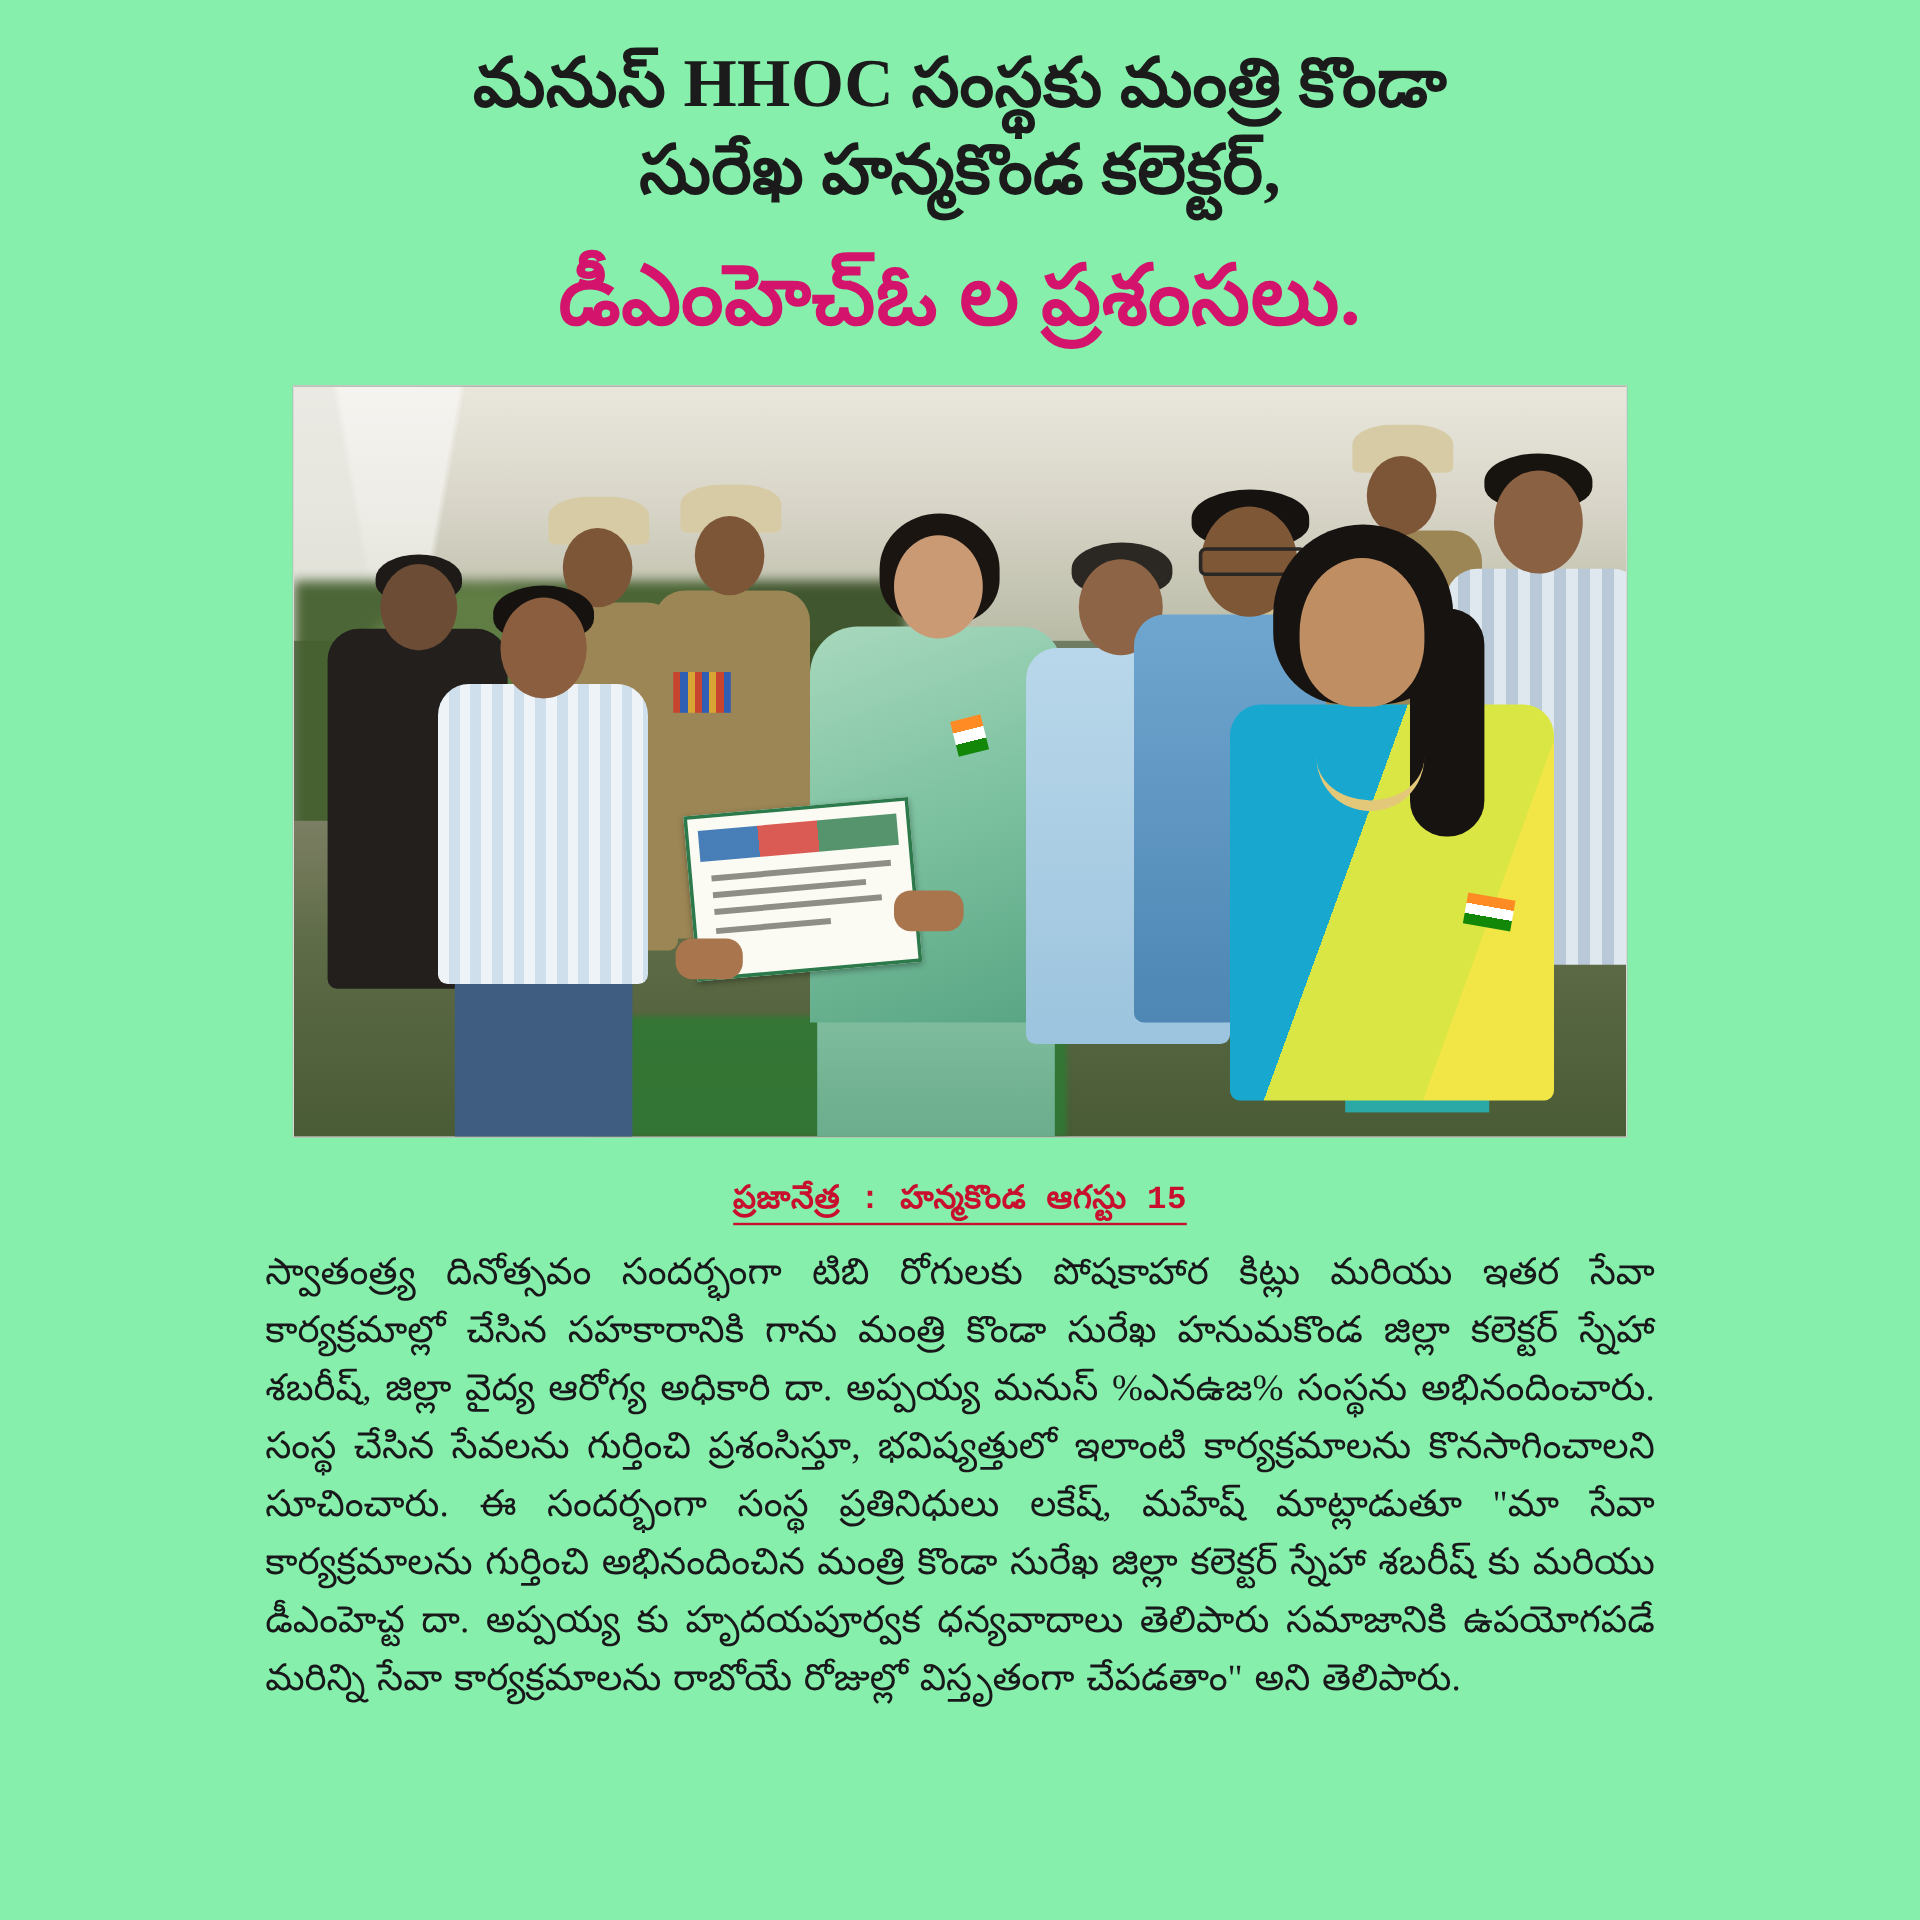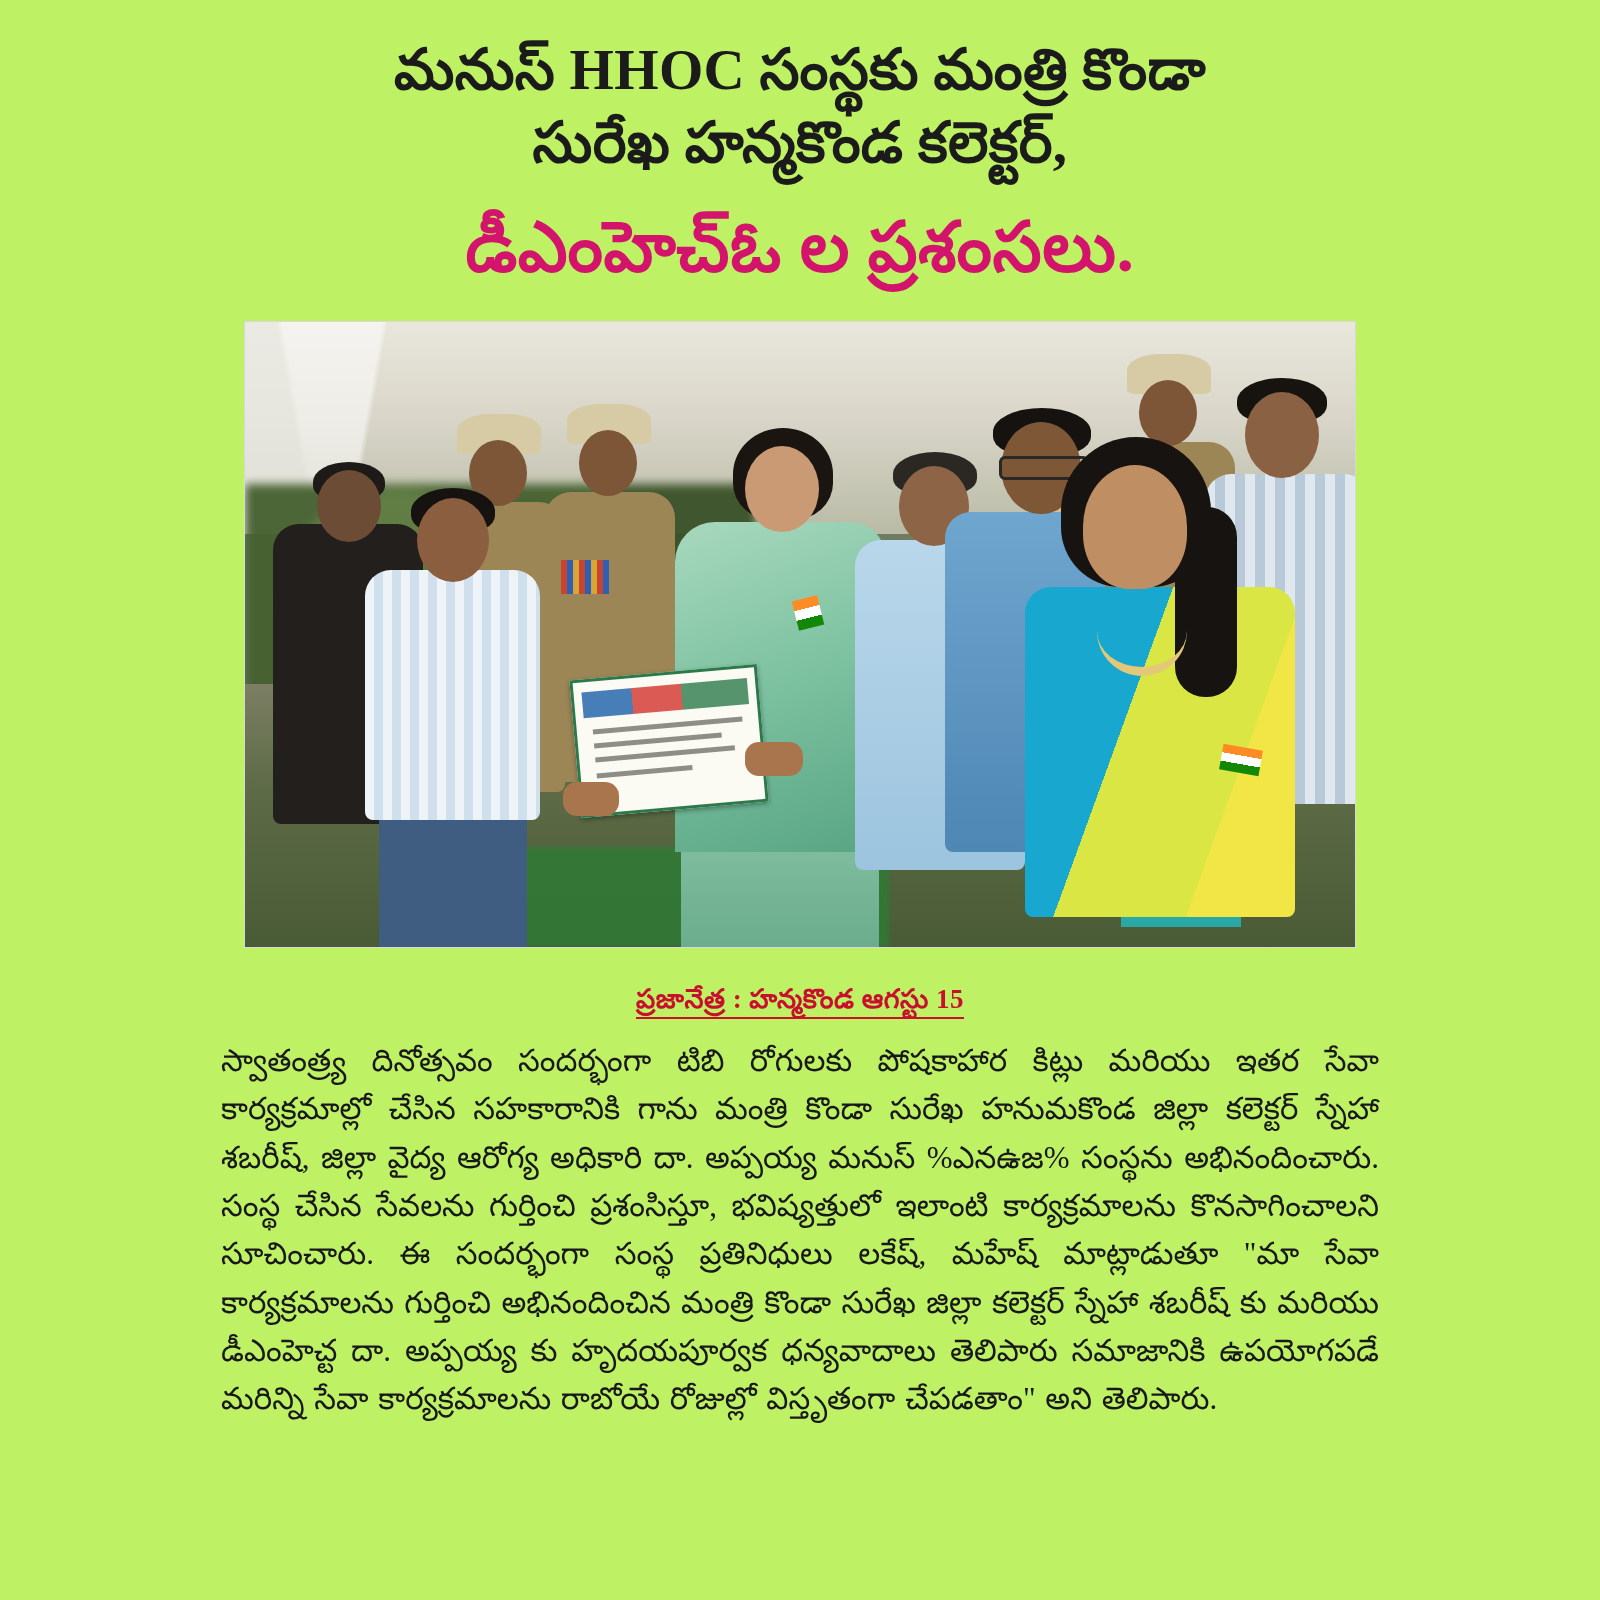--- a/index.html
+++ b/index.html
@@ -10,21 +10,21 @@
   body {
     width: 1600px;
     height: 1600px;
     font-family: "Liberation Serif", serif;
     overflow: hidden;
   }
   .page {
     position: relative;
     width: 1600px;
     height: 1600px;
-    background: #bef264;
+    background: #86efac;
     box-sizing: border-box;
   }
 
   
   .headline {
     padding: 34px 120px 0 120px;
     text-align: center;
   }
   .headline .line1,
   .headline .line2 {
@@ -187,21 +187,21 @@
   .certificate .l3 { top: 76px; width: 140px; }
   .certificate .l4 { top: 92px; width: 96px; }
 
   .hand { position:absolute; background:#a9754d; border-radius: 14px; }
 
   
   .byline {
     margin: 36px auto 0 auto;
     text-align: center;
     color: #c8102e;
-    font-family: Liberation Serif, serif;
+    font-family: Liberation Mono, monospace;
     font-size: 27px;
     font-weight: 700;
     letter-spacing: .5px;
   }
   .byline span { border-bottom: 2px solid #c8102e; padding-bottom: 3px; }
 
   
   .article {
     margin: 16px auto 0 auto;
     width: 1190px;

